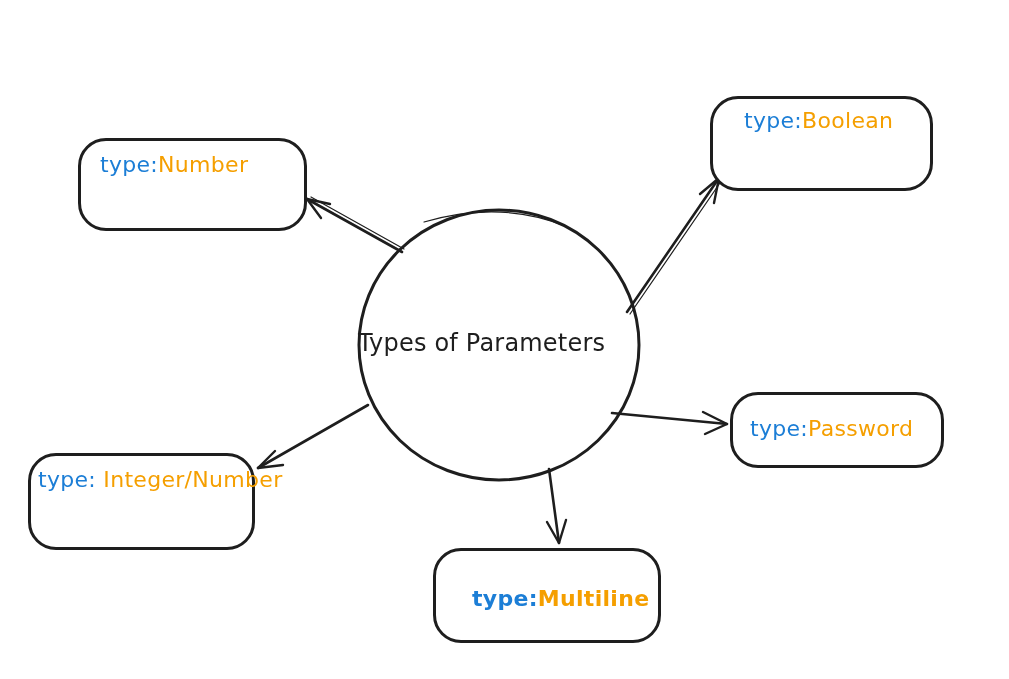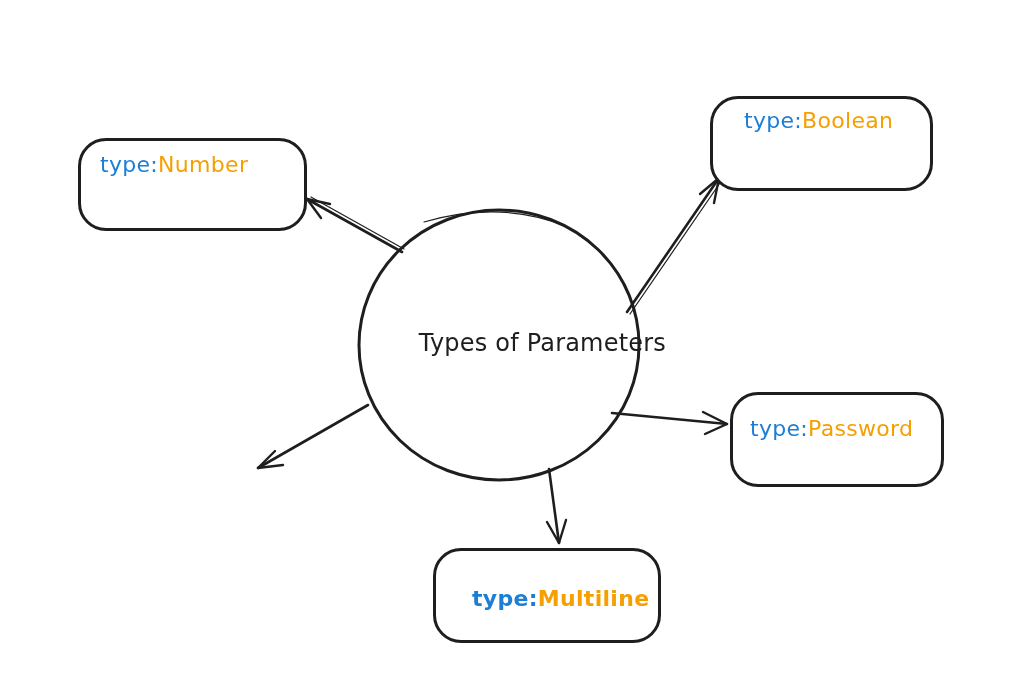--- a/index.html
+++ b/index.html
@@ -44,29 +44,29 @@
     white-space: pre;
     font-size: 22px;
     letter-spacing: 0.3px;
     line-height: 1.2;
     display: block;
   }
   .node-prefix { color: var(--prefix-blue, #1c7ed6); }
   .node-value  { color: var(--value-orange, #f59f00); }
   .node-string    { left: 78px;  top: 138px; width: 229px; height: 93px; padding: 11px 0 0 19px; }
   .node-boolean   { left: 680px; top: 96px;  width: 223px; height: 95px; padding: 9px 0 0 31px; margin-left: 30px; }
-  .node-password  { left: 730px; top: 392px; width: 214px; height: 95px; padding: 21px 0 16px 17px; }
+  .node-password  { left: 730px; top: 392px; width: 214px; height: 76px; padding: 21px 0 16px 17px; }
   .node-integer   { left: 28px;  top: 453px; width: 227px; height: 97px; padding: 11px 0 0 7px; }
   .node-multiline { left: 433px; top: 548px; width: 228px; height: 95px; padding: 35px 0 0 36px; font-weight: bold; }
   .center-label {
     position: absolute;
     left: 358px;
     top: 329px;
     width: 308px;
-    text-align: right;
+    text-align: left;
     font-size: 24px;
     letter-spacing: 0.2px;
     color: var(--stroke, #1e1e1e);
     white-space: nowrap;
   }
 </style>
 </head>
 <body>
 
 <div class="canvas">
@@ -113,18 +113,21 @@
   </div>
 
   <div class="node node-boolean">
     <span class="node-label"><span class="node-prefix">type:</span><span class="node-value">Boolean</span></span>
   </div>
 
   <div class="node node-password">
     <span class="node-label"><span class="node-prefix">type:</span><span class="node-value">Password</span></span>
   </div>
 
+  <div class="node node-integer">
+    <span class="node-label"><span class="node-prefix">type:</span><span class="node-value"> Integer/Number</span></span>
+  </div>
 
   <div class="node node-multiline">
     <span class="node-label"><span class="node-prefix">type:</span><span class="node-value">Multiline</span></span>
   </div>
 
 </div>
 
 </body></html>

